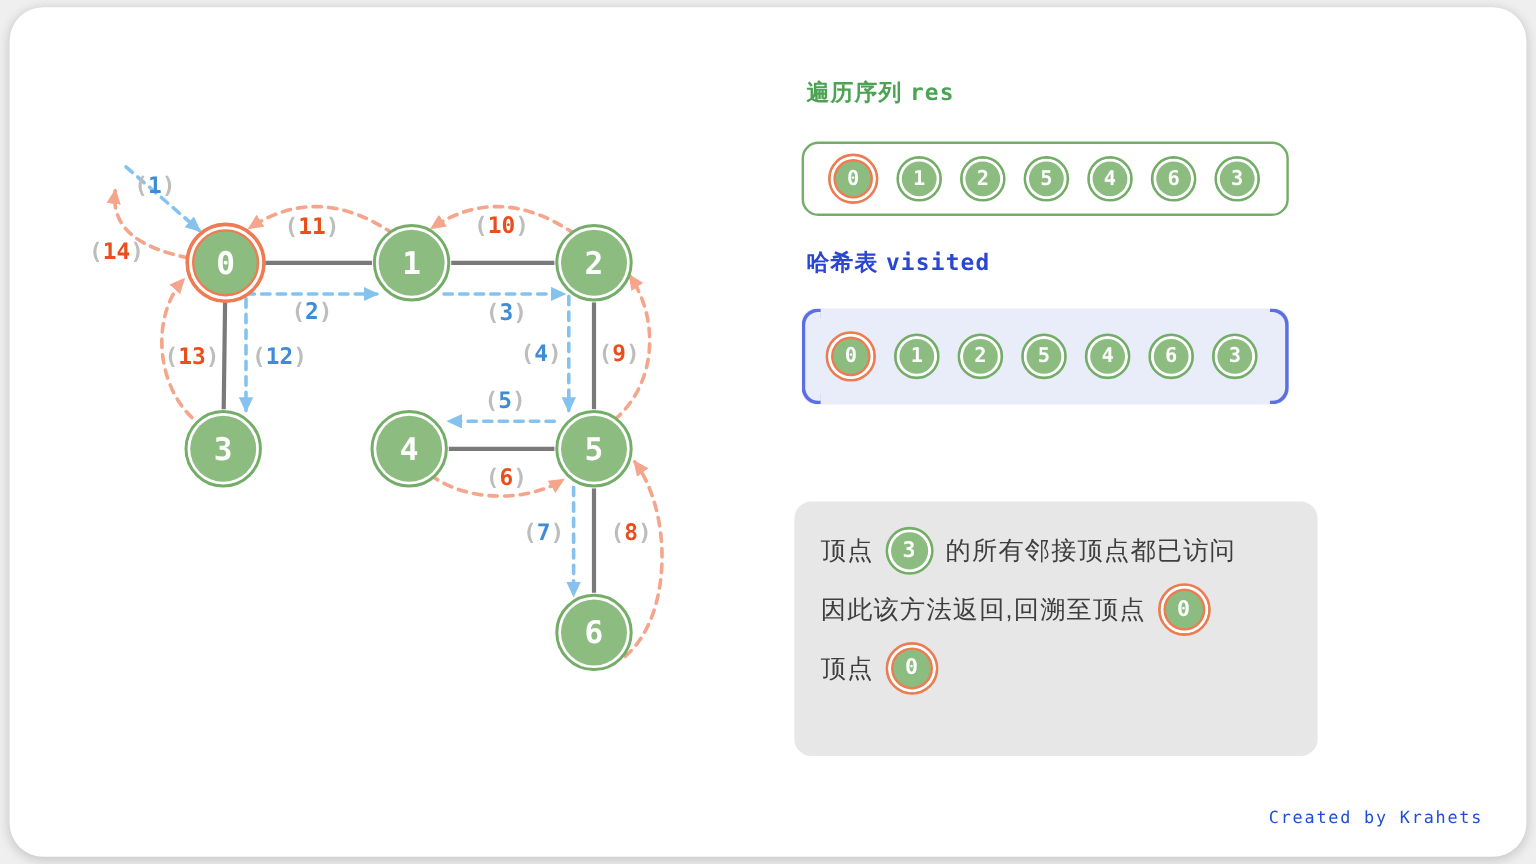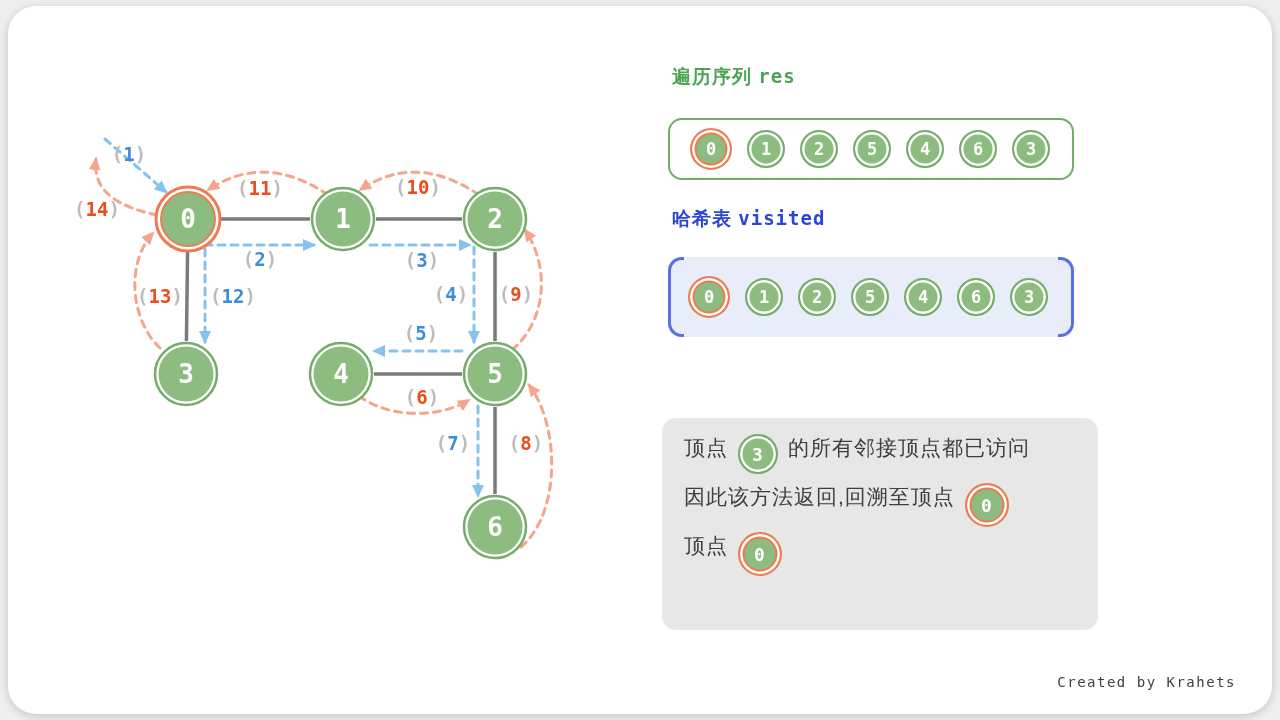--- a/index.html
+++ b/index.html
@@ -42,40 +42,40 @@
     border:2.5px solid #EE7B51;
     box-shadow: inset 0 0 0 2.5px #fff, inset 0 0 0 4.5px #EE7B51;
   }
   
   #note-box {
     position:absolute; left:654px; top:412px; width:436px; height:212px;
     background:#E7E7E7; border-radius:14px; padding:16px 14px 0 22px;
     color:#3E3E3E;
   }
   #note-title { font-size:22px; font-weight:bold; letter-spacing:1px; margin-bottom:8px; }
-  .note-line { display:flex; align-items:flex-start; gap:10px; height:49px; font-size:21px; letter-spacing:1px; }
+  .note-line { display:flex; align-items:center; gap:10px; height:49px; font-size:21px; letter-spacing:1px; }
   .note-circle {
     border-radius:50%; flex:0 0 auto;
     background:#8CBC80;
     display:flex; align-items:center; justify-content:center;
     color:#fff; font-family:"DejaVu Sans Mono", monospace; font-weight:bold; font-size:18px;
   }
   .note-circle.green {
     width:40px; height:40px; border:2px solid #74AD68;
     box-shadow: inset 0 0 0 2.5px #fff;
   }
   .note-circle.orange {
     width:44px; height:44px; border:2.5px solid #EE7B51;
     box-shadow: inset 0 0 0 2.5px #fff, inset 0 0 0 4.5px #EE7B51;
   }
   
   #credit {
     position:absolute; right:36px; top:668px;
     font-family:"DejaVu Sans Mono", monospace; font-size:14px; letter-spacing:1.5px;
-    color:#404040;
+    color:#1d4ed8;
   }
 </style>
 </head>
 <body>
 
 <div class="card">
 
   <svg id="graph" width="640" height="600" viewBox="0 0 640 600" aria-hidden="true">
       <defs>
         <marker id="ah-blue" markerWidth="14" markerHeight="13" refX="11" refY="6" orient="auto" markerUnits="userSpaceOnUse">

